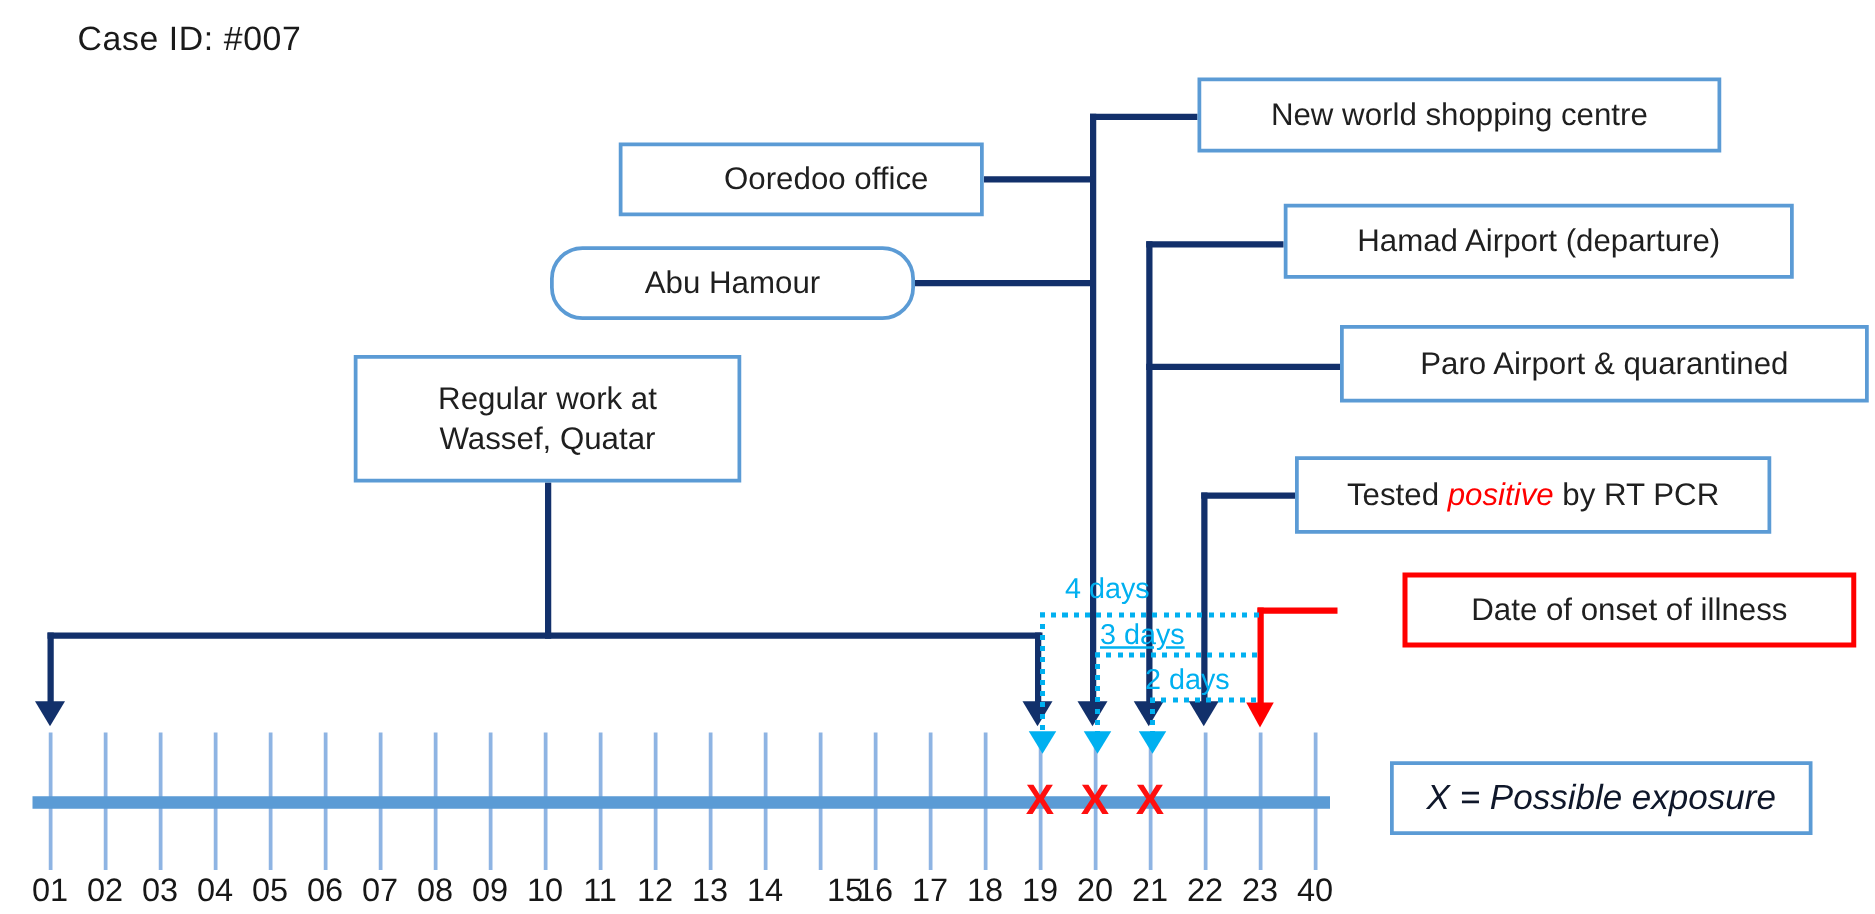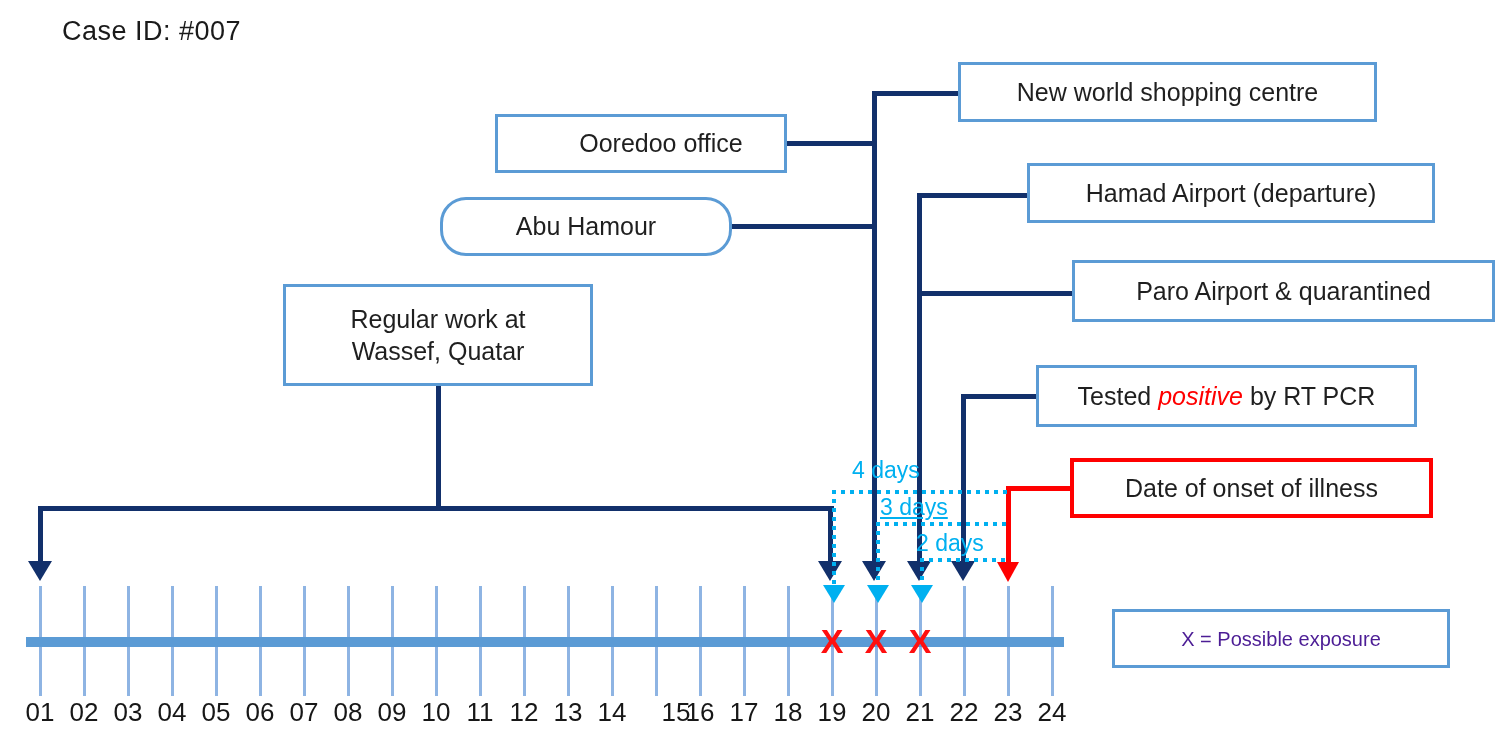--- a/index.html
+++ b/index.html
@@ -14,21 +14,21 @@
   .durlabel{font-size:23px;color:#00B0F0;white-space:nowrap;z-index:6;}
   
   .box{
     position:absolute;border:3px solid #5B9BD5;background:#ffffff;color:#1f1f1f;
     display:flex;align-items:center;justify-content:center;text-align:center;
     font-size:25px;line-height:1.3;z-index:5;box-sizing:border-box;white-space:nowrap;
   }
   .box.red-border{border:4px solid #FF0000;}
   .box .hl{color:#FF0000;font-style:italic;}
   .box span{white-space:pre;}
-  .legend-text{color:#4c1d95;font-size:20px;}
+  .legend-text{color:#0f172a;font-size:28px;font-style:italic;}
   
   .nline{position:absolute;background:#12306B;z-index:2;}
   .rline{position:absolute;background:#FF0000;z-index:3;}
   .dot-h{position:absolute;height:4px;z-index:4;
     background:repeating-linear-gradient(90deg,#00B0F0 0 4px,rgba(0,0,0,0) 4px 9px);}
   .dot-v{position:absolute;width:4px;z-index:4;
     background:repeating-linear-gradient(180deg,#00B0F0 0 4px,rgba(0,0,0,0) 4px 9px);}
   
   .arr{position:absolute;width:0;height:0;transform:translateX(-50%);z-index:4;}
   .arr.navy{border-left:12px solid transparent;border-right:12px solid transparent;border-top:20px solid #12306B;}
@@ -104,21 +104,21 @@
   </div>
   <div class="box" style="left:283px;top:284px;width:310px;height:102px;flex-direction:column;">
     <span>Regular work at</span>
     <span>Wassef, Quatar</span>
   </div>
   <div class="box" style="left:1036px;top:365px;width:381px;height:62px;">
     <span>Tested </span>
       <span class="hl">positive</span>
       <span> by RT PCR</span>
   </div>
-  <div class="box red-border" style="left:1070px;top:458px;width:363px;height:60px;">
+  <div class="box red-border" style="left:1122px;top:458px;width:363px;height:60px;">
     <span>Date of onset of illness</span>
   </div>
 
   <div class="box" style="left:1112px;top:609px;width:338px;height:59px;">
     <span class="legend-text">X = Possible exposure</span>
   </div>
 
   <div class="bar"></div>
   <div id="ticks">
       <div class="tick" style="left: 39px;"></div>
@@ -163,21 +163,21 @@
       <div class="abs daylabel" style="left: 612px; top: 697px;">14</div>
       <div class="abs daylabel" style="left: 656px; top: 697px; margin-left: 20px;">15</div>
       <div class="abs daylabel" style="left: 700px; top: 697px;">16</div>
       <div class="abs daylabel" style="left: 744px; top: 697px;">17</div>
       <div class="abs daylabel" style="left: 788px; top: 697px;">18</div>
       <div class="abs daylabel" style="left: 832px; top: 697px;">19</div>
       <div class="abs daylabel" style="left: 876px; top: 697px; text-align: center;">20</div>
       <div class="abs daylabel" style="left: 920px; top: 697px;">21</div>
       <div class="abs daylabel" style="left: 964px; top: 697px;">22</div>
       <div class="abs daylabel" style="left: 1008px; top: 697px;">23</div>
-      <div class="abs daylabel" style="left: 1052px; top: 697px;">24</div>
+      <div class="abs daylabel" style="left: 1052px; top: 697px;">40</div>
     </div>
   <div id="xmarks">
       <div class="xmark" style="left: 832px;">X</div>
       <div class="xmark" style="left: 876px;">X</div>
       <div class="xmark" style="left: 920px;">X</div>
     </div>
 
 </div>
 
 </body></html>

